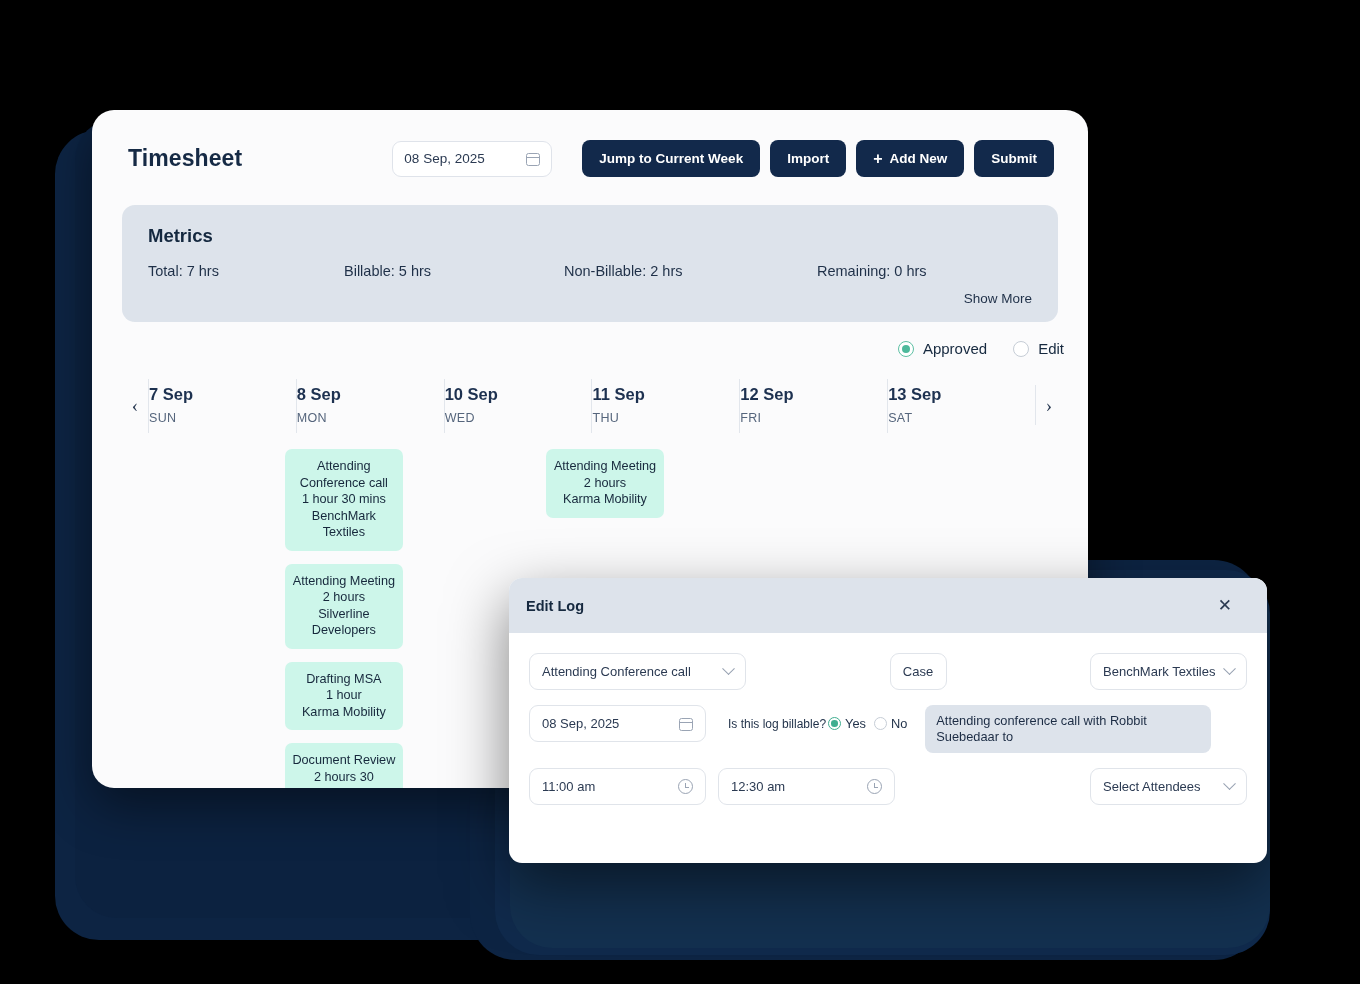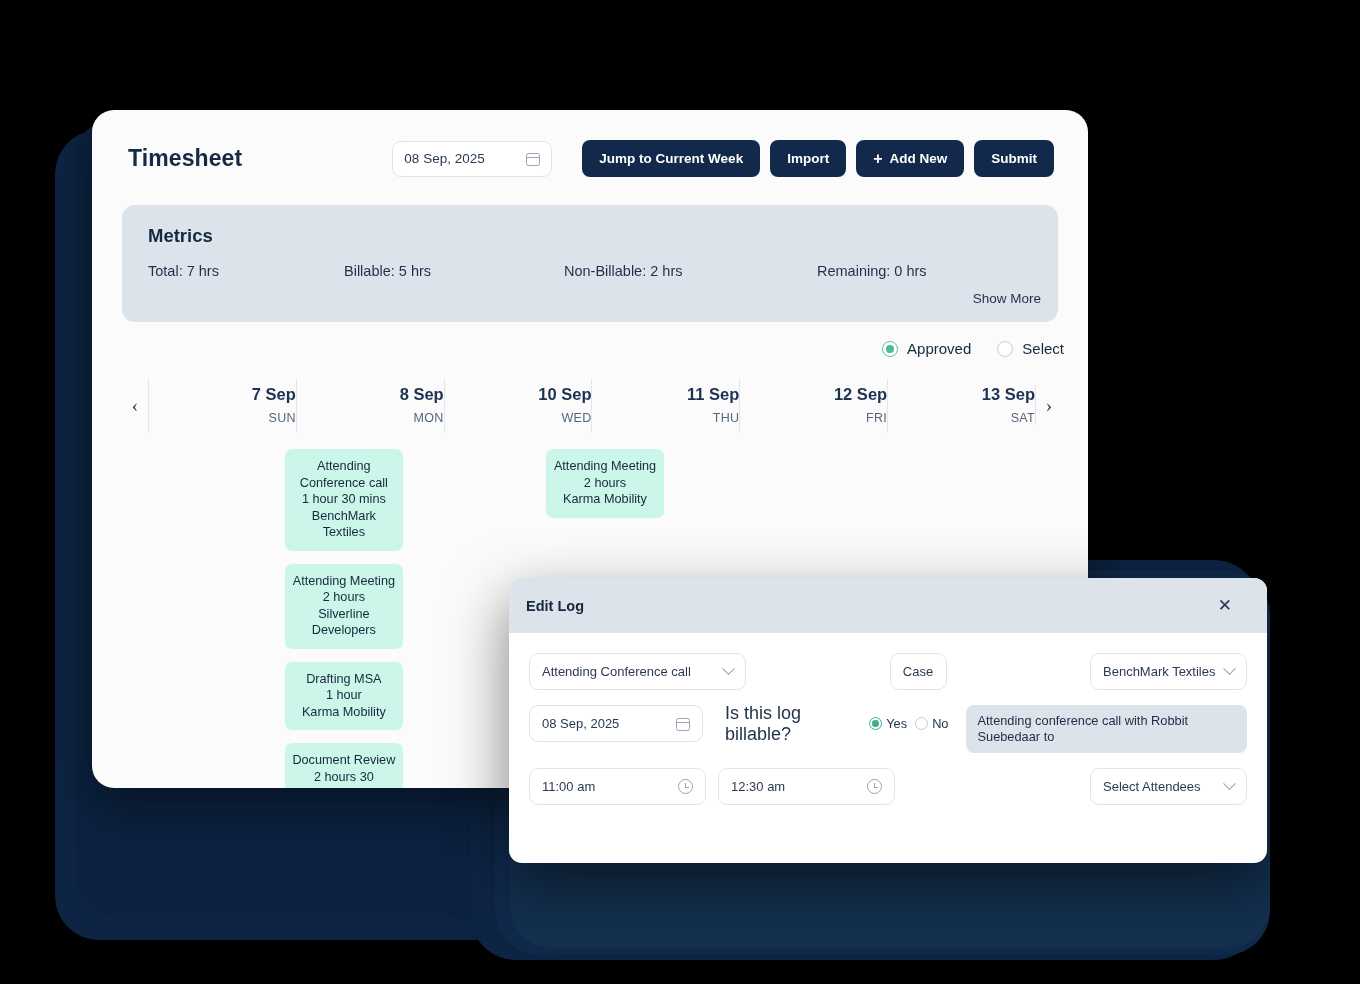--- a/index.html
+++ b/index.html
@@ -99,21 +99,21 @@
     white-space: nowrap;
     display: inline-flex; align-items: center; gap: 7px;
   }
   .btn .plus { font-size: 16px; font-weight: 700; line-height: 1; }
 
   
   .metrics {
     margin: 28px 30px 0 30px;
     background: #dde3eb;
     border-radius: 13px;
-    padding: 20px 17px 16px 26px;
+    padding: 20px 26px 16px 26px;
   }
   .metrics h2 {
     margin: 0 0 16px 0;
     font-size: 18.5px; font-weight: 700; color: #14283f;
   }
   .metrics-row { display: flex; }
   .metric {
     font-size: 14.5px; color: #1f3048; font-weight: 400;
   }
   .metric:nth-child(1){ width: 196px; }
@@ -147,21 +147,21 @@
   .days {
     display: flex; align-items: stretch;
     margin: 22px 26px 0 30px;
   }
   .nav-arrow {
     width: 26px; display:flex; align-items:center; justify-content:center;
     color:#2d3d55; font-size:19px; cursor:pointer; user-select:none;
     font-family:"Liberation Serif", serif;
   }
   .day {
-    flex: 1 1 0; text-align: right; padding: 6px 0 8px 0;
+    flex: 1 1 0; text-align: left; padding: 6px 0 8px 0;
     border-left: 1px solid #e2e6ec;
   }
   .day:first-of-type { border-left: 1px solid #e2e6ec; }
   .day-num { font-size: 16.5px; font-weight: 700; color: #1d3150; }
   .day-dow { font-size: 12.5px; color: #55657c; margin-top: 7px; letter-spacing:.3px; }
   .days-end-border { width:1px; background:#e2e6ec; margin:6px 0 8px 0; }
 
   
   .entries {
     display: flex; margin: 16px 26px 0 30px;
@@ -231,21 +231,21 @@
     width:1.3px; height:5px; background:#9aa4b4;
   }
   .clock-ico::before {
     content:""; position:absolute; left:6px; top:7px;
     width:4px; height:1.3px; background:#9aa4b4;
   }
 
   .billable {
     display:flex; align-items:center; margin-left: 22px; height:37px;
   }
-  .billable .q { font-size: 18px; color:#1f3048; }
+  .billable .q { font-size: 12px; color:#1f3048; }
   .billable .opt { display:flex; align-items:center; gap:4px; margin-left:2px; cursor:pointer; }
   .billable .opt .lbl { font-size: 12.8px; color:#1f3048; }
   .rdo-sm { width:13px; height:13px; border-radius:50%; border:1.4px solid #c6cdd6; background:#fff; flex:none; position:relative; }
   .rdo-sm.on { border-color:#3fae90; }
   .rdo-sm.on::after { content:""; position:absolute; left:2.2px; top:2.2px; width:6.6px; height:6.6px; border-radius:50%; background:#3fae90; }
 
   .desc {
     margin-left: 18px;
     width: 286px; min-height: 41px;
     background: #dde3eb;
@@ -303,21 +303,21 @@
       <div class="show-more">Show More</div>
     </div>
 
     <div class="status-row">
       <div class="radio-opt">
         <span class="rdo on"></span>
         <span class="lbl">Approved</span>
       </div>
       <div class="radio-opt">
         <span class="rdo"></span>
-        <span class="lbl">Select</span>
+        <span class="lbl">Edit</span>
       </div>
     </div>
 
     <div class="days">
       <div class="nav-arrow">‹</div>
       <div class="day">
         <div class="day-num">7 Sep</div>
         <div class="day-dow">SUN</div>
       </div>
       <div class="day">

